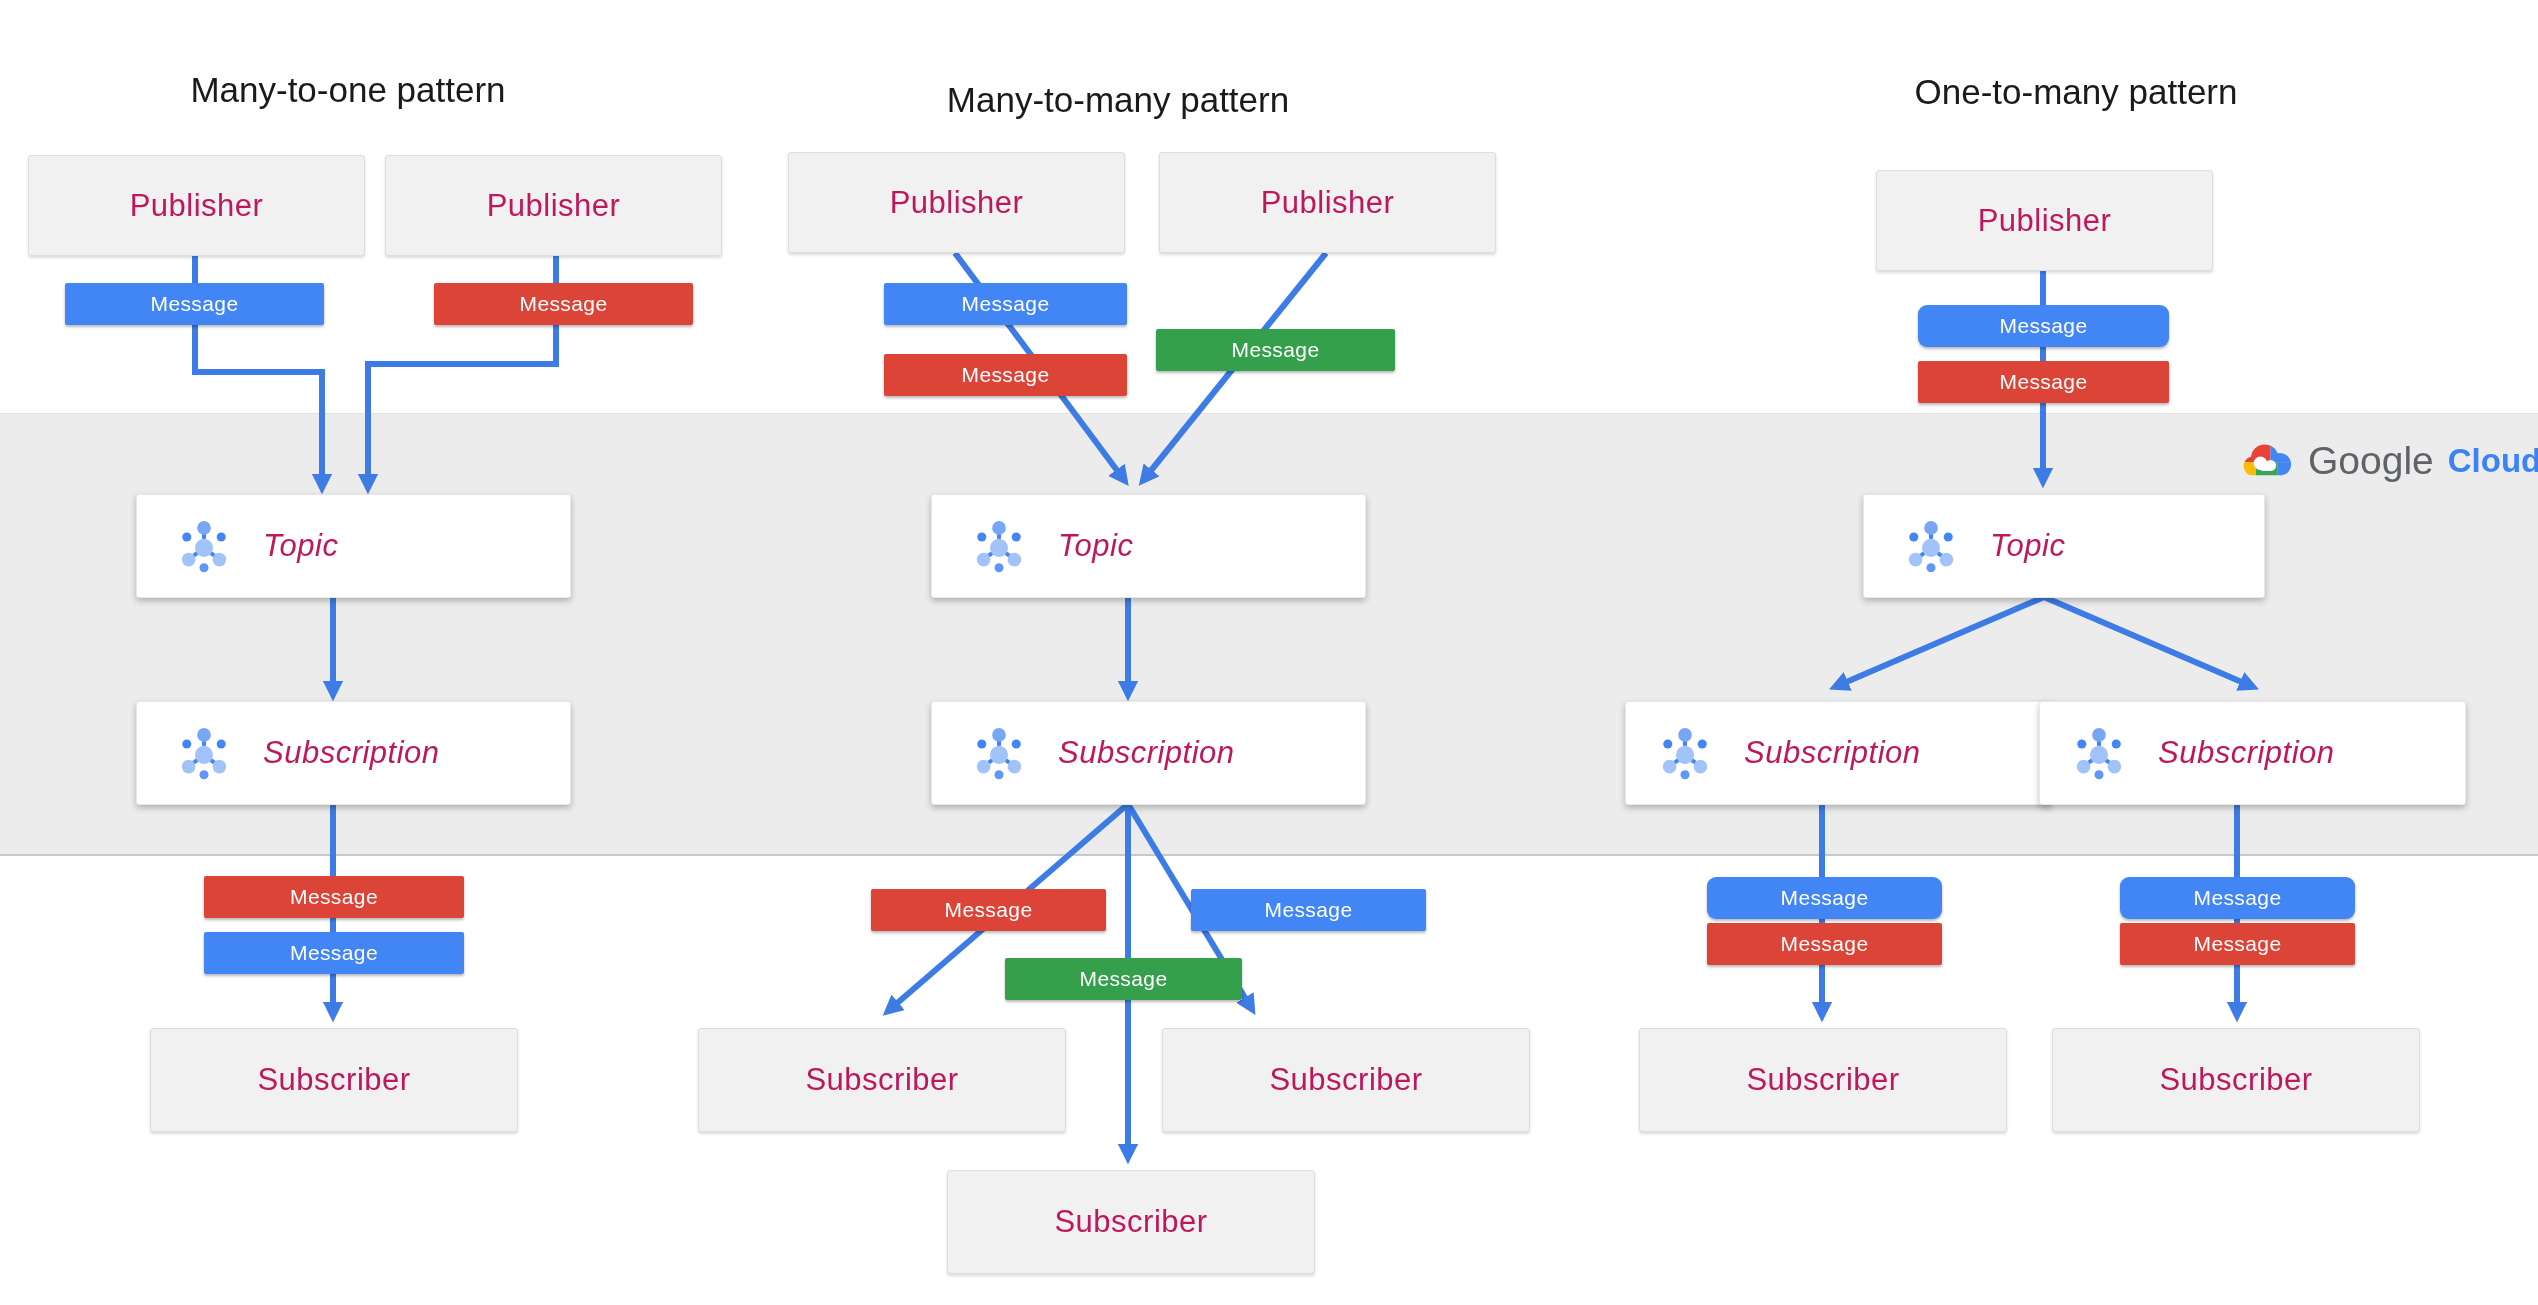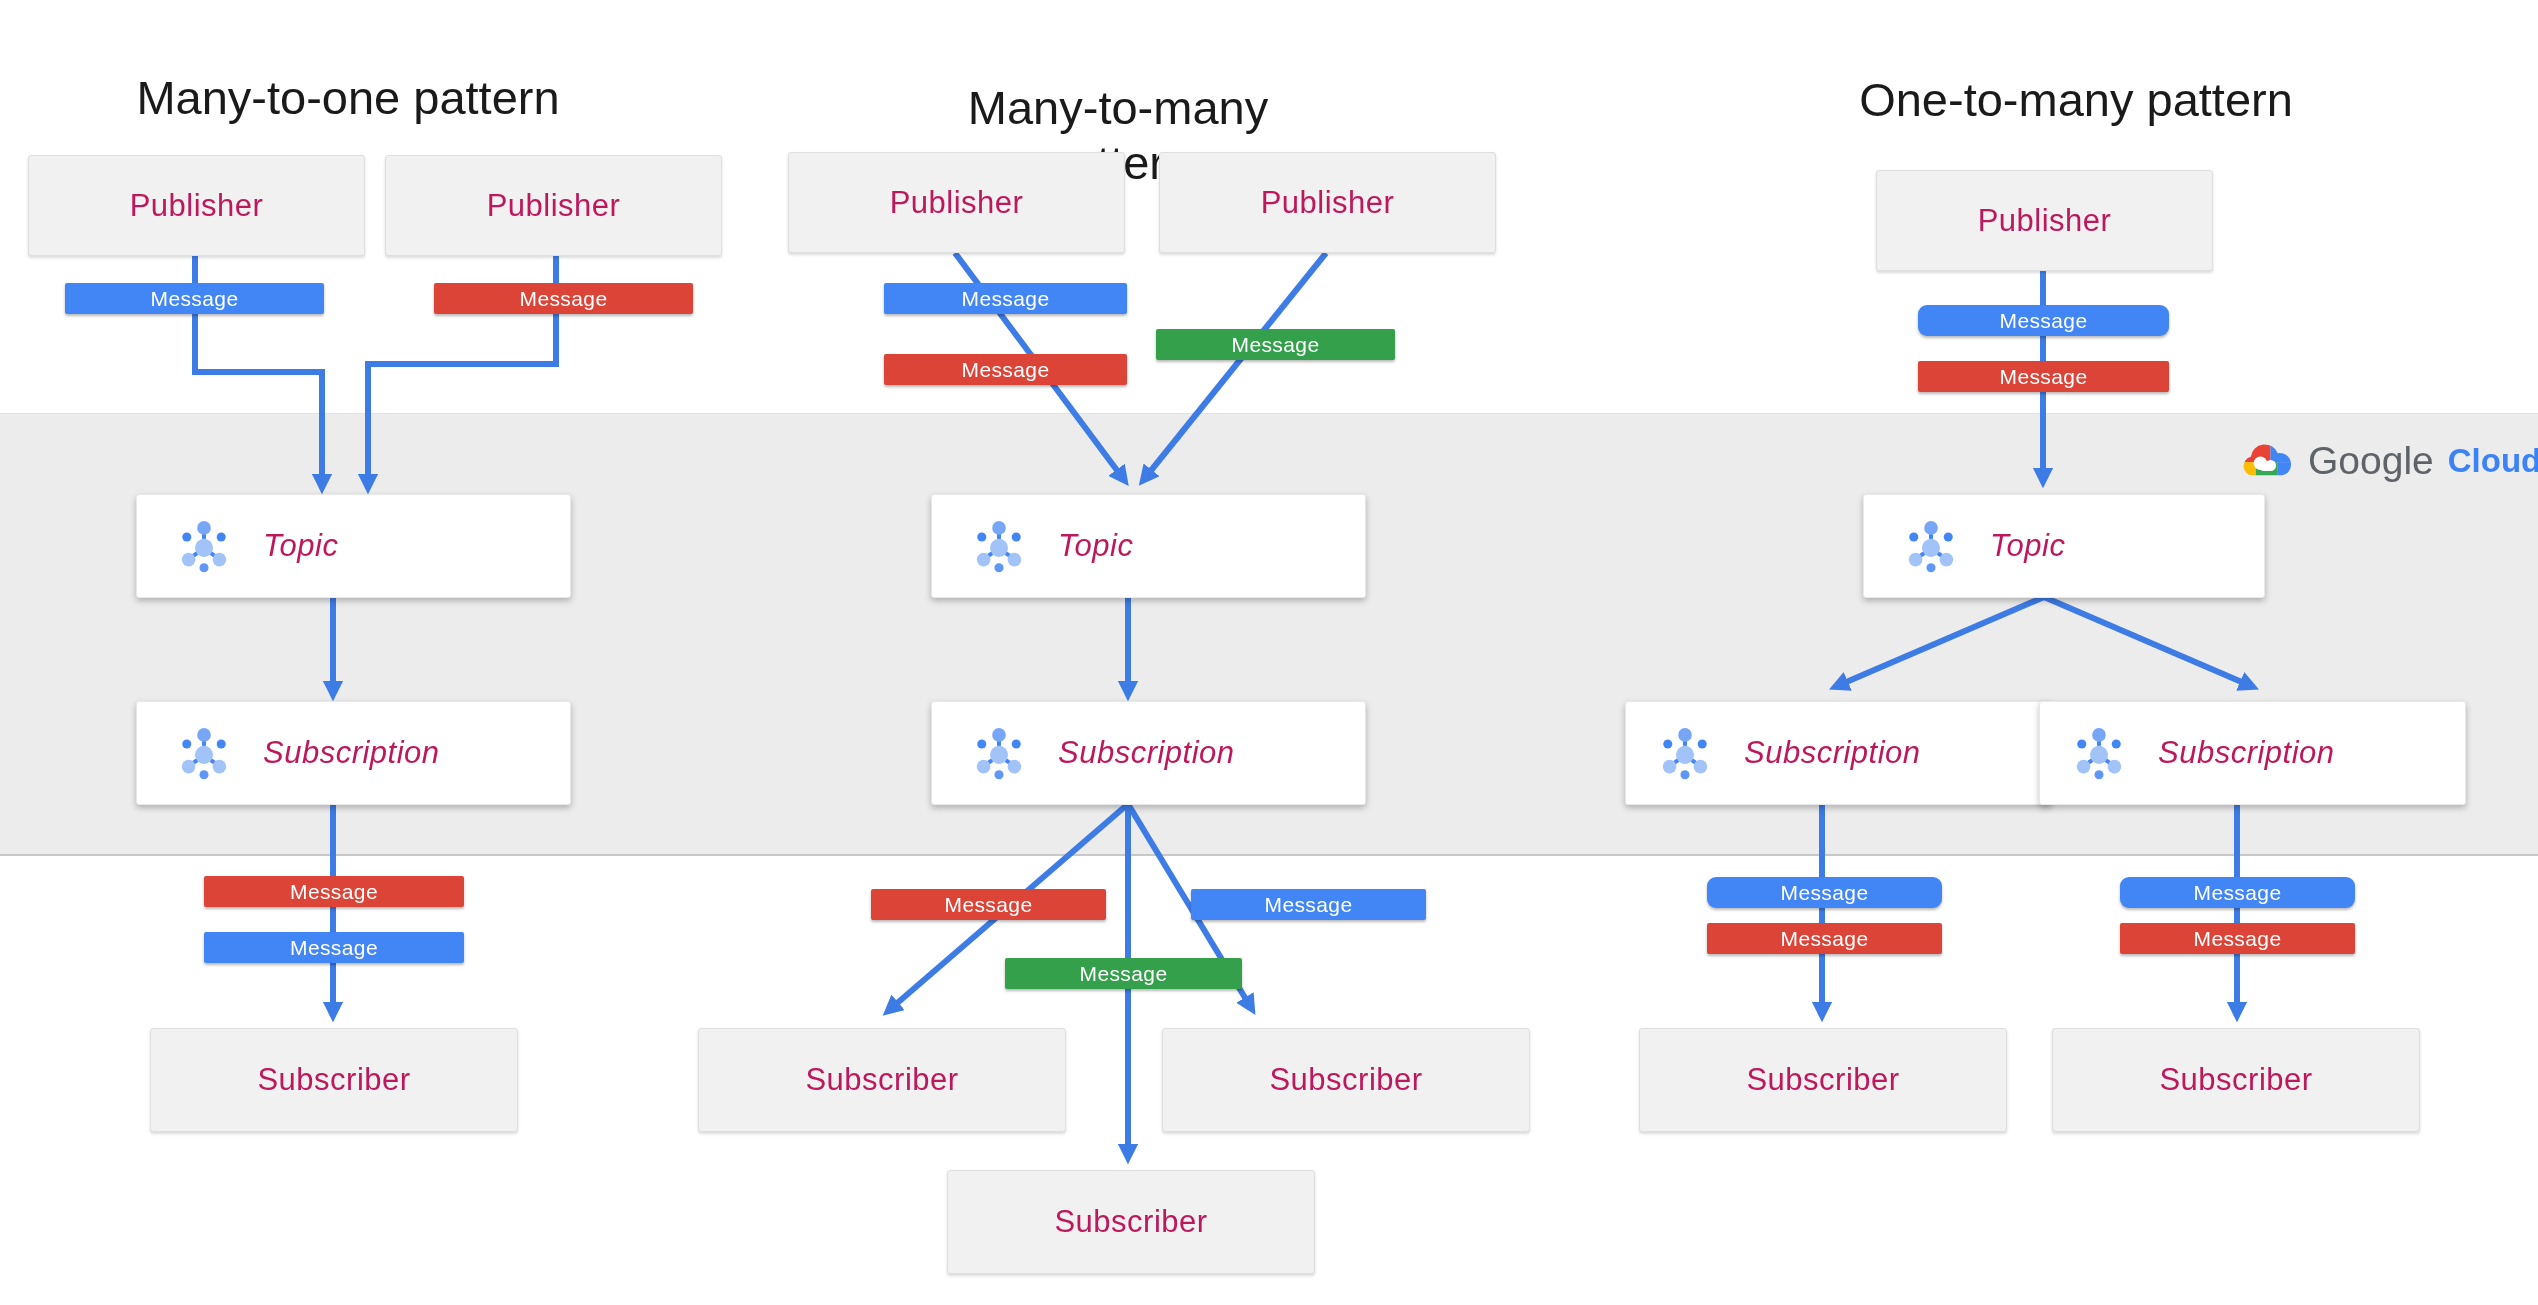--- a/index.html
+++ b/index.html
@@ -9,27 +9,27 @@
         border-top:1px solid #e2e2e2;border-bottom:2px solid #c6c8ca;z-index:1;}
   svg.wires{position:absolute;left:0;top:0;z-index:2;}
   .node{position:absolute;z-index:3;display:flex;align-items:center;justify-content:center;
         font-size:31px;color:#be185d;letter-spacing:.5px;}
   .gbox{background:#f1f1f1;border:1px solid #dedede;border-radius:3px;
         box-shadow:0 2px 3px rgba(0,0,0,.14);}
   .wbox{background:#ffffff;border:1px solid #e8e8e8;border-radius:3px;
         box-shadow:0 3px 6px rgba(0,0,0,.25);justify-content:flex-start;padding-left:38px;gap:30px;}
   .wbox .lbl{flex:0 0 auto;font-style:italic;}
   .chip{position:absolute;z-index:4;display:flex;align-items:center;justify-content:center;
-        height:31px;color:#fff;font-size:21px;font-weight:500;letter-spacing:.4px;
+        height:42px;color:#fff;font-size:21px;font-weight:500;letter-spacing:.4px;
         border-radius:2px;box-shadow:0 2px 3px rgba(0,0,0,.28);}
   .chip.blue{background:#4285F4;}
   .chip.red{background:#DB4437;}
   .chip.green{background:#34A04B;}
   .chip.rounded{border-radius:9px;}
-  .ptitle{position:absolute;z-index:3;width:440px;text-align:center;font-size:47px;color:#1a1a1a;}
+  .ptitle{position:absolute;z-index:3;width:440px;text-align:center;font-size:35px;color:#1a1a1a;}
   .psicon{width:58px;height:58px;flex:0 0 auto;}
   .logo{position:absolute;left:2238px;top:438px;z-index:5;display:flex;align-items:center;gap:14px;}
   .logo .gtxt{font-size:39px;color:#5f6368;font-weight:500;}
   .logo .ctxt{font-size:33px;color:#3b82f6;font-weight:700;}
 </style>
 </head>
 <body>
 
 <div class="stage">
 

